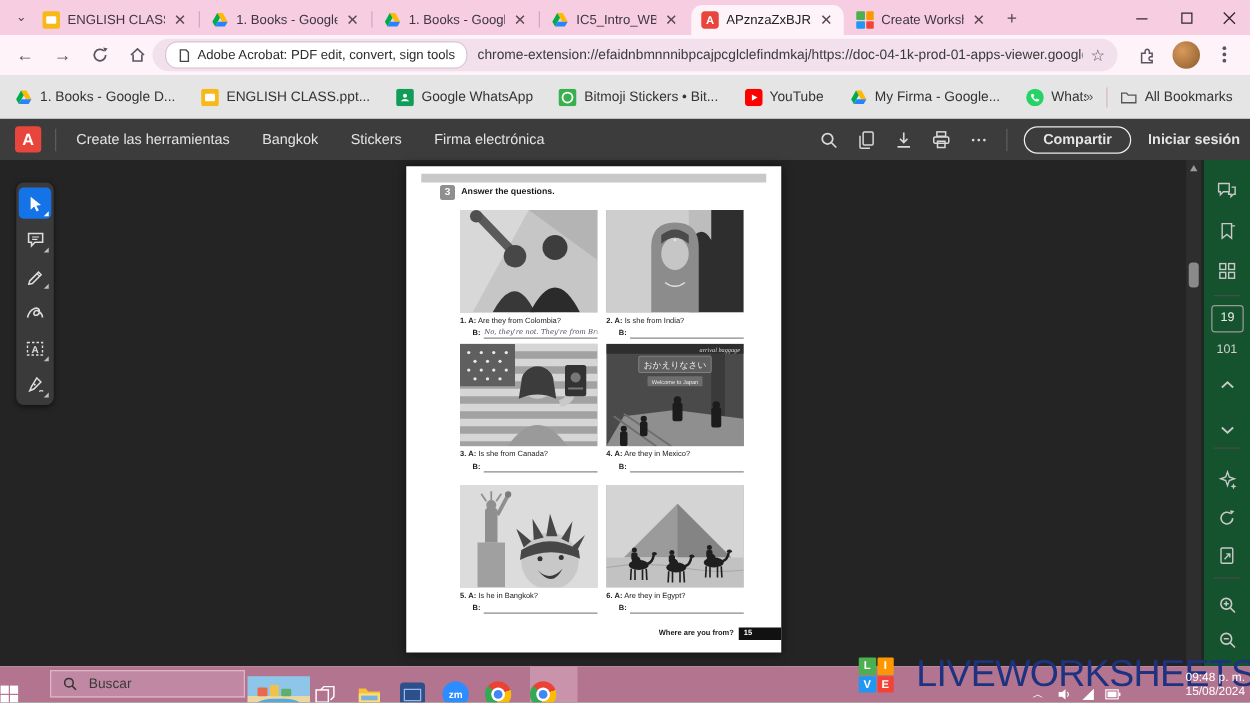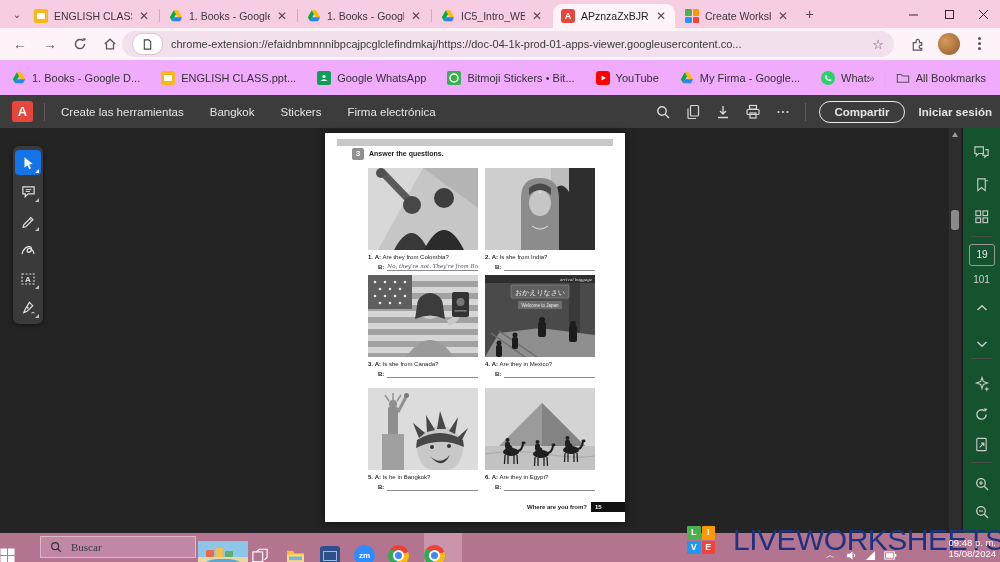--- a/index.html
+++ b/index.html
@@ -35,21 +35,21 @@
     border-radius:13px;display:flex;align-items:center;padding:0 10px;box-sizing:border-box}
   .chip{display:flex;align-items:center;gap:5px;background:#fff;border:1px solid #dcc4d3;
     border-radius:10px;height:20px;padding:0 9px;font-size:10.5px;color:#2c2c2c;white-space:nowrap}
   .urltext{font-size:11px;color:#3a3a3a;margin-left:8px;white-space:nowrap;overflow:hidden;flex:1}
   .obstar{color:#5c5560;font-size:13px;margin-left:6px}
   .avatar{position:absolute;left:938px;top:5px;width:22px;height:22px;border-radius:50%;
     background:radial-gradient(circle at 35% 35%,#d99a5b,#8a5a2b)}
   .dots3{position:absolute;left:978px;top:9px;width:3px;height:3px;border-radius:50%;background:#5c5560;
     box-shadow:0 5px 0 #5c5560,0 10px 0 #5c5560}
   
-  .bookbar{position:absolute;left:0;top:60px;width:1000px;height:35px;background:#f0abfc;
+  .bookbar{position:absolute;left:0;top:60px;width:1000px;height:35px;background:#e5e5e5;
     display:flex;align-items:center;font-size:11px;color:#333}
   .bmleft{display:flex;align-items:center;gap:21px;padding-left:12px;flex:1;overflow:hidden}
   .bmright{display:flex;align-items:center;gap:10px;padding-right:14px}
   .bm{display:flex;align-items:center;gap:6px;white-space:nowrap}
   .bmi{width:14px;height:14px;border-radius:2px;position:relative;flex:0 0 auto}
   .bmsep{width:1px;height:16px;background:#d8b8ca}
   
   .acrobar{position:absolute;left:0;top:95px;width:1000px;height:33px;background:#3c3c3c;
     display:flex;align-items:center;color:#e4e4e4;font-size:11.5px}
   .alogo{width:21px;height:21px;background:#e8453c;border-radius:3px;margin:0 11px 0 12px;
@@ -99,21 +99,21 @@
     font-size:5.5px;color:#4f4f6a;font-family:"DejaVu Serif",serif;font-style:italic;white-space:nowrap;overflow:hidden}
   .wfooter{position:absolute;left:120px;top:371px;width:142px;text-align:right;font-weight:bold;font-size:6px}
   .wpageno{position:absolute;left:266px;top:369px;width:34px;height:10px;background:#111;
     color:#fff;font-weight:bold;font-size:6px;line-height:10px;padding-left:4px;box-sizing:border-box}
   
   .taskbar{position:absolute;left:0;top:533px;width:1000px;height:29px;background:#b3748f}
   .tslot{position:absolute;top:0;height:45px;display:flex;align-items:center;justify-content:flex-start}
   .tsearch{position:absolute;left:40px;top:3px;width:156px;height:22px;background:#c088a2;
     border:1px solid #dfb6c9;box-sizing:border-box;display:flex;align-items:center}
   .tsearch input{background:transparent;border:none;outline:none;font-size:11px;color:#2b2b2b;
-    width:115px;font-family:Liberation Serif, serif}
+    width:115px;font-family:Liberation Sans, sans-serif}
   .tsearch input::placeholder{color:#3a3a3a;opacity:1}
   .underln{position:absolute;bottom:0;left:7px;right:7px;height:2px;background:#9fd0ef}
   .active-app{background:#c993ac}
   .widgetimg{width:50px;height:29px;background:linear-gradient(#8ec6ea 0 55%,#ead7a2 55% 100%);position:relative;overflow:hidden}
   .widgetimg i{position:absolute;border-radius:1px}
   .chromeball{width:21px;height:21px;border-radius:50%;position:relative;
     background:conic-gradient(from -50deg,#ea4335 0 120deg,#fbbc05 0 240deg,#34a853 0 360deg)}
   .chromeball:before{content:"";position:absolute;left:5px;top:5px;width:11px;height:11px;background:#fff;border-radius:50%}
   .chromeball:after{content:"";position:absolute;left:7px;top:7px;width:7px;height:7px;background:#4285f4;border-radius:50%}
   .traytxt{color:#fff;font-size:9px}
@@ -222,20 +222,21 @@
         <svg width="14" height="14" viewBox="0 0 16 16">
           <path d="M2,8 L8,2.5 L14,8 M4,7.5 V13.5 H12 V7.5" fill="none" stroke="#5c5560" stroke-width="1.5"></path>
         </svg>
       </div>
 
     <div class="omnibox">
       <span class="chip">
         <svg width="11" height="11" viewBox="0 0 12 12">
             <path d="M2.5,1 h5 l2,2 v8 h-7 Z" fill="none" stroke="#444" stroke-width="1.2"></path>
           </svg>
+        <span>Adobe Acrobat: PDF edit, convert, sign tools</span>
       </span>
       <span class="urltext">chrome-extension://efaidnbmnnnibpcajpcglclefindmkaj/https://doc-04-1k-prod-01-apps-viewer.googleusercontent.co...</span>
       <span class="obstar">☆</span>
     </div>
 
     <div class="navbtn" style="left:905px">
         <svg width="15" height="15" viewBox="0 0 16 16">
           <path d="M3.5,6 h3 v-1.6 a1.8,1.8 0 0 1 3,-1.3 a1.8,1.8 0 0 1 0.6,1.3 V6 h2.4 v3 h-1.6 a1.7,1.7 0 0 0 0,3.2 h1.6 v1.8 h-9 Z" fill="none" stroke="#5c5560" stroke-width="1.3"></path>
         </svg>
       </div>

